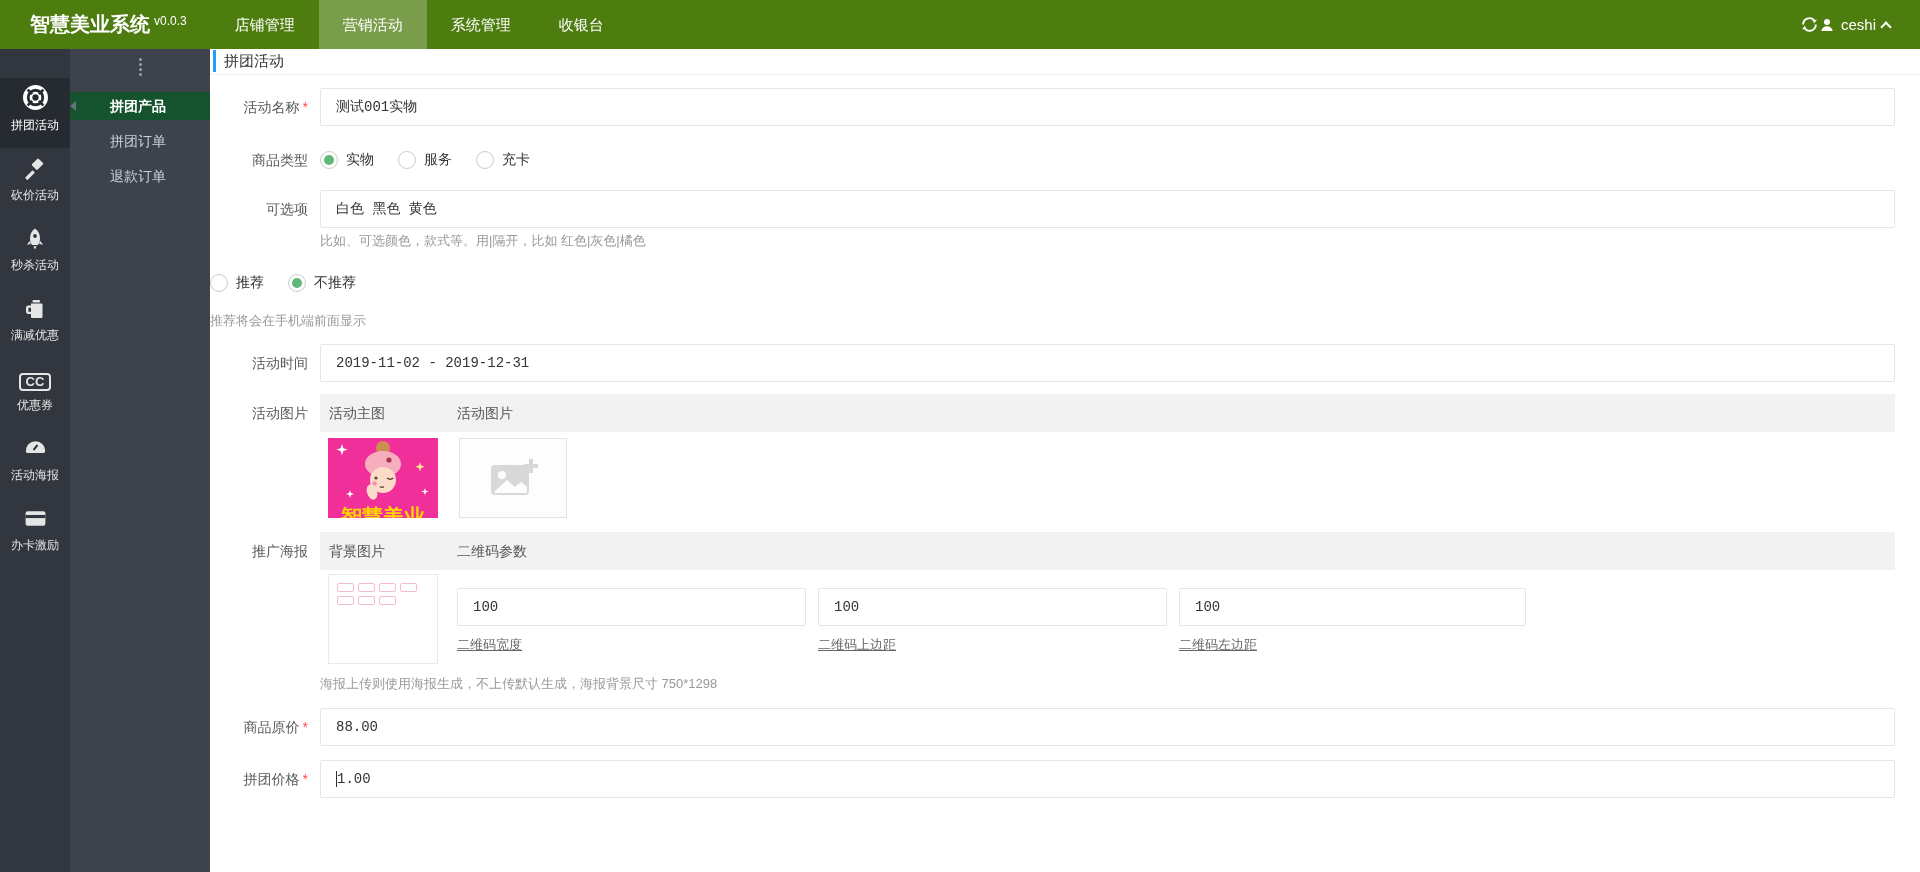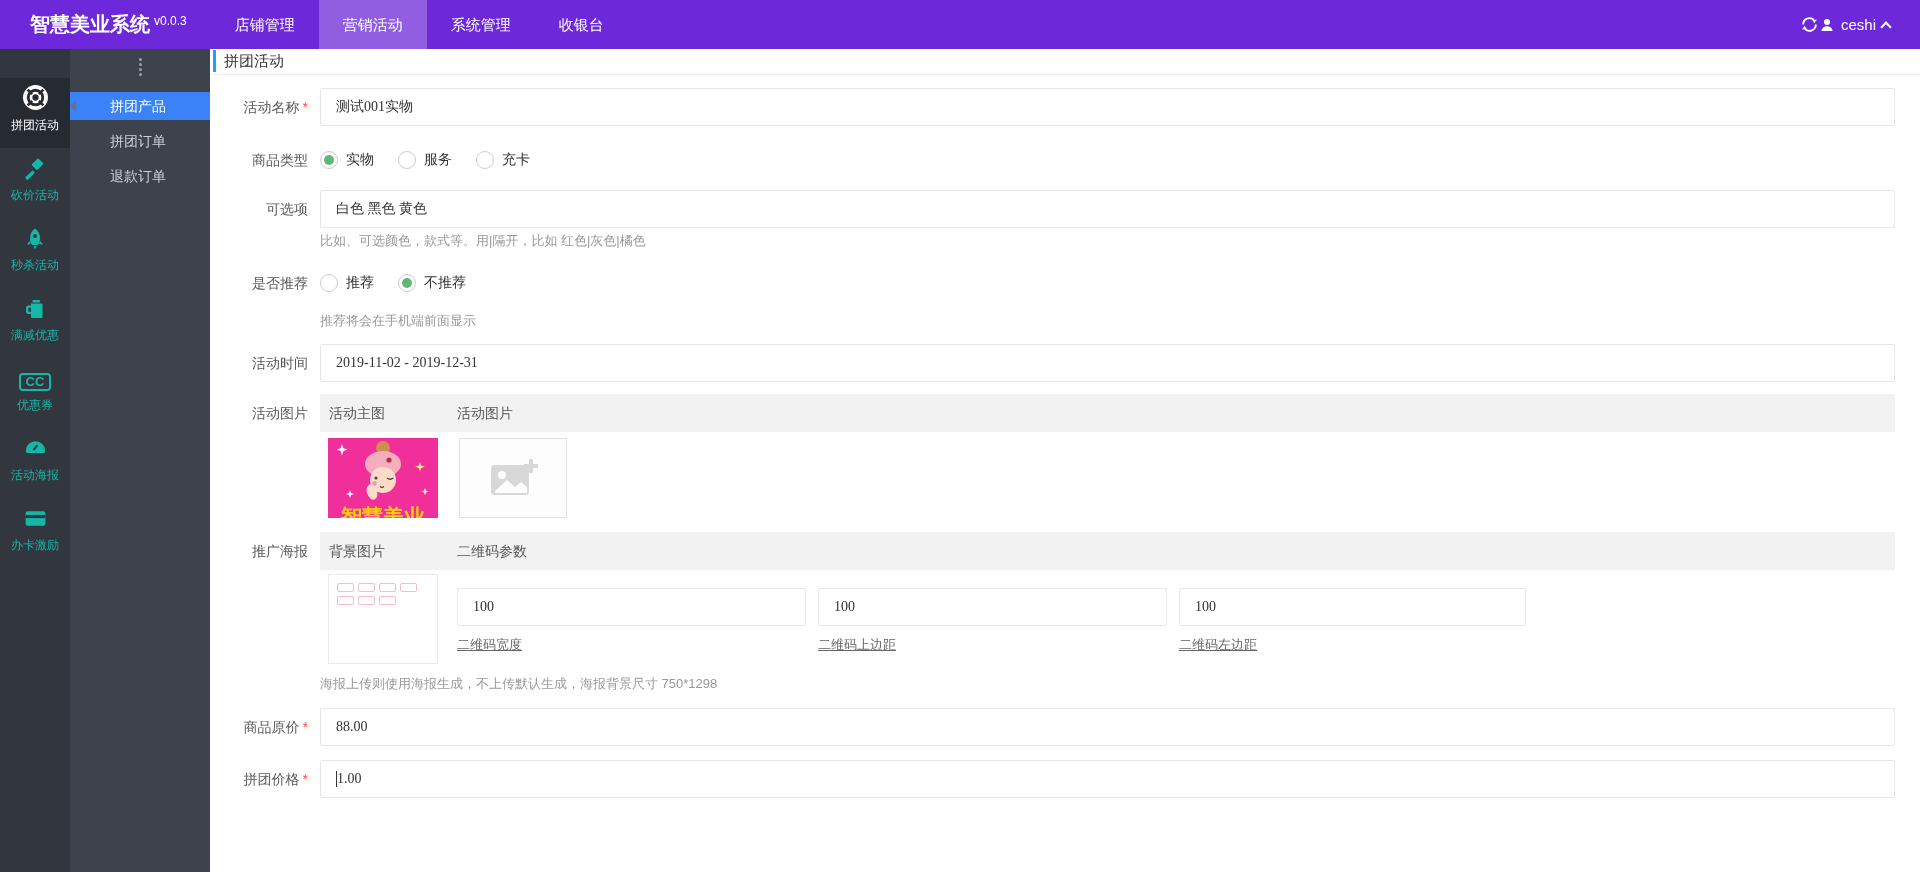--- a/index.html
+++ b/index.html
@@ -1,59 +1,59 @@
 <!DOCTYPE html>
 <html><head>
 <meta charset="utf-8">
 <style>
   * { margin:0; padding:0; box-sizing:border-box; }
   html,body { width:1920px; height:872px; overflow:hidden; font-family:"Liberation Sans","DejaVu Sans",sans-serif; background:#fff; }
   .stage { position:relative; width:1920px; height:872px; }
 
   
-  .topbar { position:absolute; top:0; left:0; right:0; height:49px; background:#6d28d9; display:flex; align-items:center; color:#fff; z-index:10; }
+  .topbar { position:absolute; top:0; left:0; right:0; height:49px; background:#4d7c0f; display:flex; align-items:center; color:#fff; z-index:10; }
   .brand { margin-left:30px; font-size:20px; font-weight:bold; white-space:nowrap; }
   .version { font-size:12px; font-weight:normal; position:relative; top:-6px; margin-left:4px; }
   .nav { display:flex; height:100%; margin-left:24px; }
   .nav-item { padding:0 24px; line-height:49px; font-size:15px; cursor:pointer; white-space:nowrap; }
   .nav-item.active { background:rgba(255,255,255,.25); }
   .topbar-right { margin-left:auto; display:flex; align-items:center; margin-right:30px; }
   .refresh-btn { display:flex; align-items:center; cursor:pointer; }
   .user-block { display:flex; align-items:center; gap:6px; font-size:15px; cursor:pointer; }
   .caret-up { width:8px; height:8px; border-top:2px solid #fff; border-right:2px solid #fff; transform:rotate(-45deg); margin-top:4px; }
 
   
   .iconbar { position:absolute; top:49px; left:0; bottom:0; width:70px; background:#32363e; padding-top:29px; }
-  .iconbar-item { height:70px; display:flex; flex-direction:column; align-items:center; color:#14b8a6; cursor:pointer; }
+  .iconbar-item { height:70px; display:flex; flex-direction:column; align-items:center; color:#e5e5e5; cursor:pointer; }
   .iconbar-item .ic { height:33px; display:flex; align-items:flex-end; justify-content:center; }
   .iconbar-item .lb { font-size:12px; margin-top:6px; white-space:nowrap; }
   .iconbar-item.active { background:#262a31; color:#fff; }
   .cc-box { border:2px solid currentColor; border-radius:4px; font-size:13px; font-weight:bold; padding:1px 5px; line-height:12px; }
 
   
   .submenu { position:absolute; top:49px; left:70px; bottom:0; width:140px; background:#3d424d; }
   .submenu-dots { margin-top:9px; display:flex; flex-direction:column; align-items:center; gap:2px; cursor:pointer; }
   .submenu-dots i { width:3px; height:3px; border-radius:50%; background:#9aa0a8; }
   .submenu-list { margin-top:16px; }
   .submenu-item { height:28px; line-height:28px; padding-left:40px; font-size:14px; color:#ccd1d8; margin-bottom:7px; cursor:pointer; position:relative; white-space:nowrap; }
-  .submenu-item.active { background:#3b82f6; color:#fff; }
+  .submenu-item.active { background:#14532d; color:#fff;font-weight:bold; }
   .submenu-item.active::before { content:""; position:absolute; left:0; top:50%; margin-top:-5px;
     border-top:5px solid transparent; border-bottom:5px solid transparent; border-right:6px solid #6a717c; }
 
   
   .content { position:absolute; top:49px; left:210px; right:0; bottom:0; background:#fff; overflow:hidden; }
   .page-title { margin:1px 0 0 3px; height:22px; display:flex; align-items:center; border-left:3px solid #1E9FFF; padding-left:8px; font-size:15px; color:#333; }
   .divider { border-bottom:1px solid #f0f0f0; margin-top:2px; }
 
   .form { padding:13px 14px 0 0; }
   .frow { display:flex; }
   .flabel { width:110px; min-width:110px; text-align:right; padding-right:12px; font-size:14px; color:#595959; line-height:38px; white-space:nowrap; }
   .req { color:#ff4c4c; margin-left:3px; }
   .ffield { flex:1; max-width:1575px; }
-  .tinput { width:100%; height:38px; border:1px solid #e6e6e6; border-radius:2px; padding:0 15px; font-size:14px; color:#333; background:#fff; outline:none; font-family:Liberation Serif, serif; }
+  .tinput { width:100%; height:38px; border:1px solid #e6e6e6; border-radius:2px; padding:0 15px; font-size:14px; color:#333; background:#fff; outline:none; font-family:Liberation Mono, monospace; }
   .div-input { display:flex; align-items:center; }
   .caret-line { width:1px; height:16px; background:#333; }
   .hint { font-size:13px; color:#999; margin-top:4px; line-height:17px; }
 
   .radio-group { display:flex; align-items:center; height:38px; }
   .radio { width:18px; height:18px; border:1px solid #ccc; border-radius:50%; background:#fff; position:relative; margin-right:8px; cursor:pointer; flex:none; }
   .radio.checked::after { content:""; position:absolute; top:3px; left:3px; right:3px; bottom:3px; border-radius:50%; background:#5FB878; }
   .radio-label { font-size:14px; color:#333; margin-right:24px; cursor:pointer;font-family:Liberation Serif, serif; }
 
   .sect-head { display:flex; background:#f2f2f2; height:38px; line-height:38px; font-size:14px; color:#555; }
@@ -224,21 +224,20 @@
 
       <div class="frow mb15">
         <div class="flabel">可选项</div>
         <div class="ffield">
           <input class="tinput" value="白色 黑色 黄色" style="">
           <div class="hint">比如、可选颜色，款式等。用|隔开，比如 红色|灰色|橘色</div>
         </div>
       </div>
 
       <div class="frow mb15">
-        <div class="flabel">是否推荐</div>
         <div class="ffield">
           <div class="radio-group">
             <span class="radio"></span>
             <span class="radio-label">推荐</span>
             <span class="radio checked"></span>
             <span class="radio-label">不推荐</span>
           </div>
           <div class="hint" style="margin-top:10px;">推荐将会在手机端前面显示</div>
         </div>
       </div>

